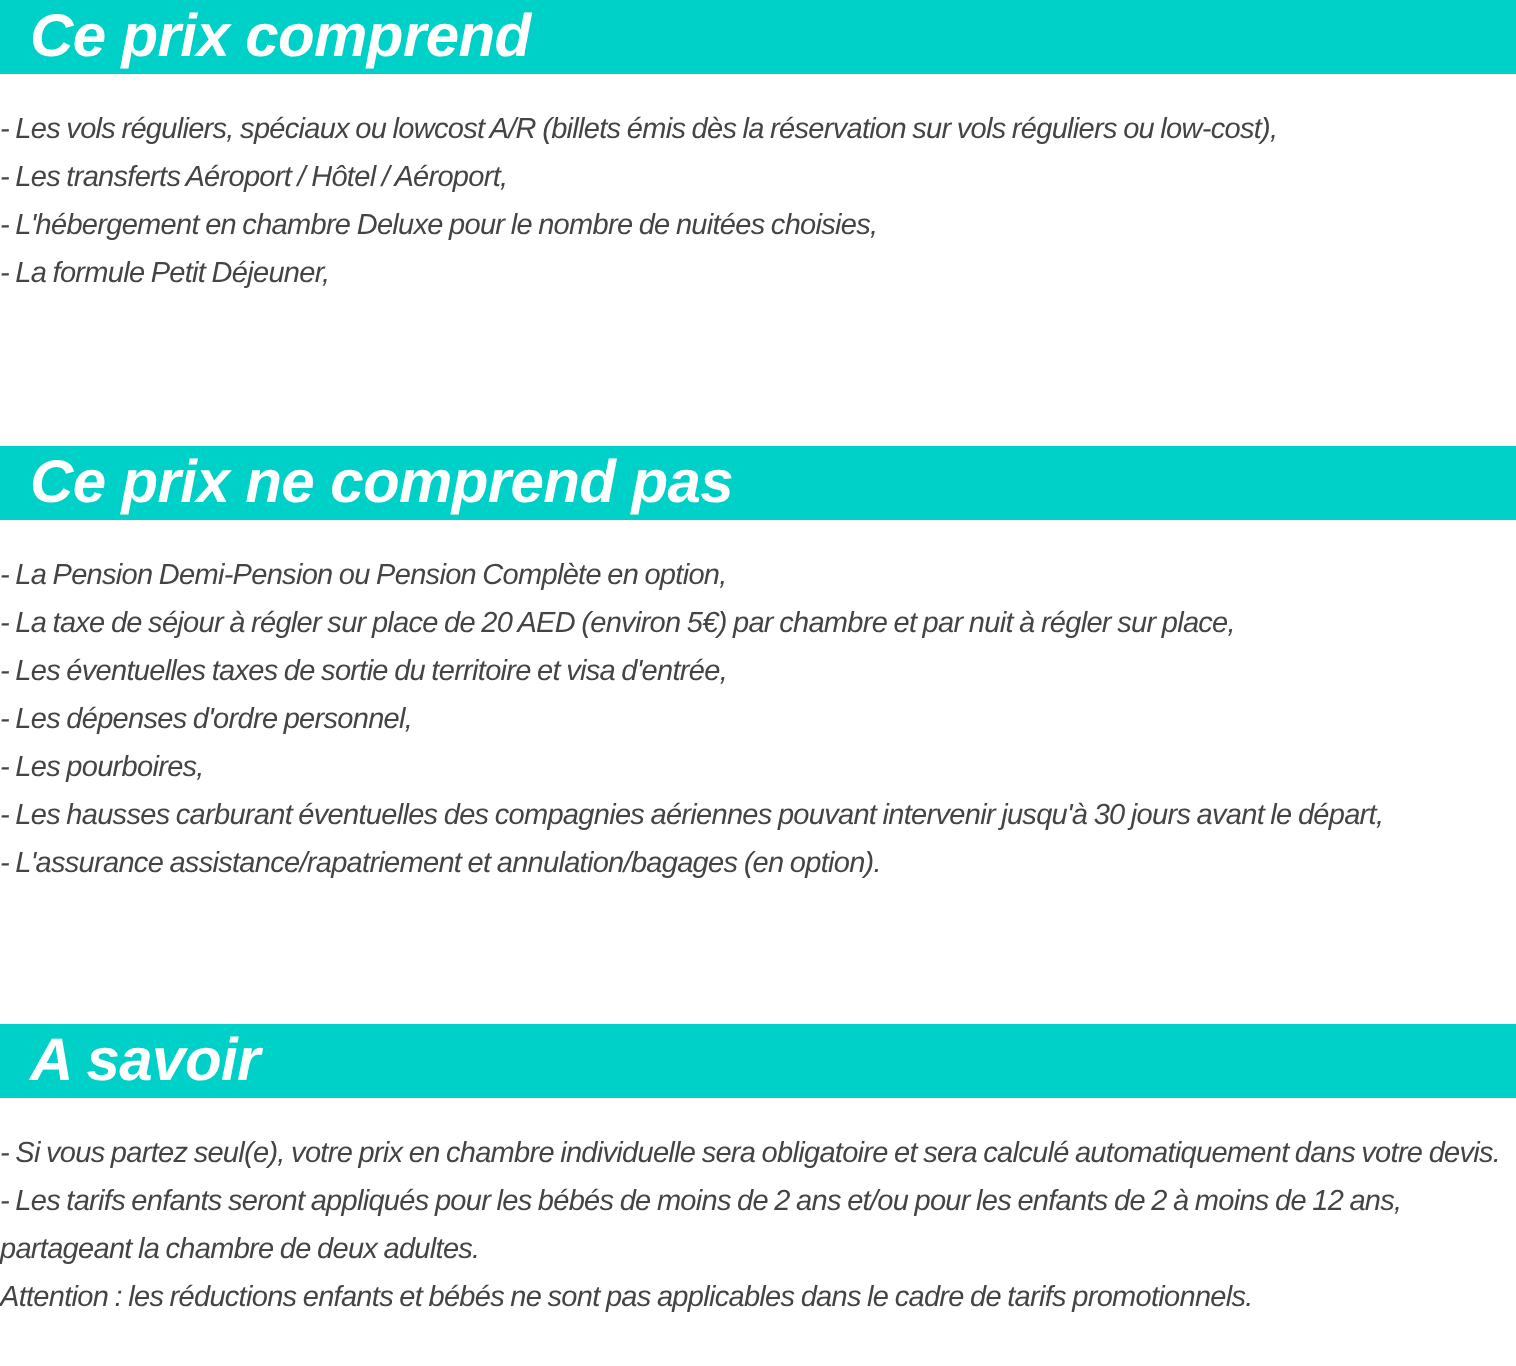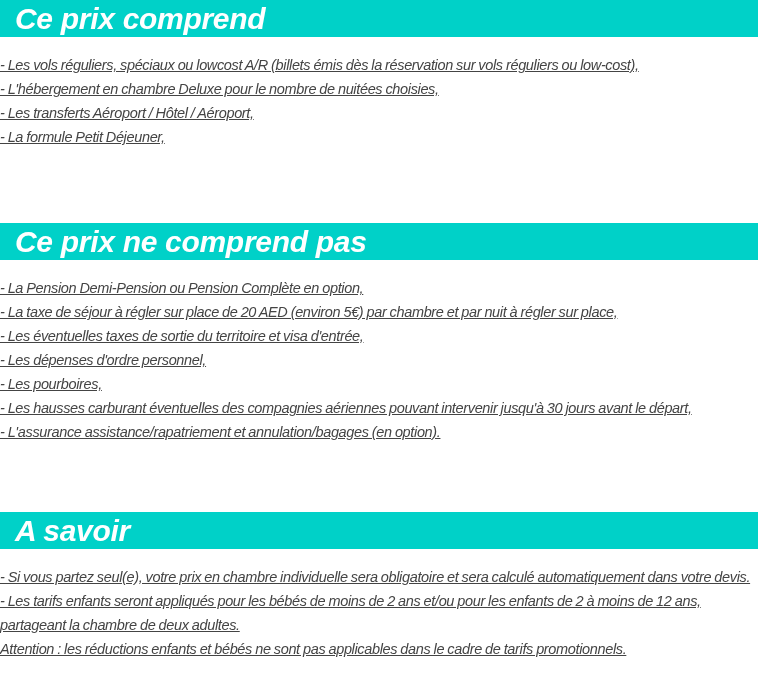--- a/index.html
+++ b/index.html
@@ -34,39 +34,38 @@
     .section-body {
       padding-top: 16px;
       font-style: italic;
       font-size: 14.5px;
       line-height: 24px;
       letter-spacing: -0.35px;
       word-spacing: -0.5px;
     }
     .line {
       white-space: nowrap;
-      text-decoration: underline;
     }
     .line.wrap {
       white-space: normal;
       width: 752px;
     }
     #sec-1 { top: 0; }
     #sec-2 { top: 223px; }
     #sec-3 { top: 512px; }
   </style>
 </head>
 <body>
 
 <div class="section" id="sec-1">
   <div class="section-header">Ce prix comprend</div>
   <div class="section-body">
     <div class="line">- Les vols réguliers, spéciaux ou lowcost A/R (billets émis dès la réservation sur vols réguliers ou low-cost),</div>
+    <div class="line">- Les transferts Aéroport / Hôtel / Aéroport,</div>
     <div class="line">- L'hébergement en chambre Deluxe pour le nombre de nuitées choisies,</div>
-    <div class="line">- Les transferts Aéroport / Hôtel / Aéroport,</div>
     <div class="line">- La formule Petit Déjeuner,</div>
   </div>
 </div>
 
 <div class="section" id="sec-2">
   <div class="section-header">Ce prix ne comprend pas</div>
   <div class="section-body">
     <div class="line">- La Pension Demi-Pension ou Pension Complète en option,</div>
     <div class="line">- La taxe de séjour à régler sur place de 20 AED (environ 5€) par chambre et par nuit à régler sur place,</div>
     <div class="line">- Les éventuelles taxes de sortie du territoire et visa d'entrée,</div>

